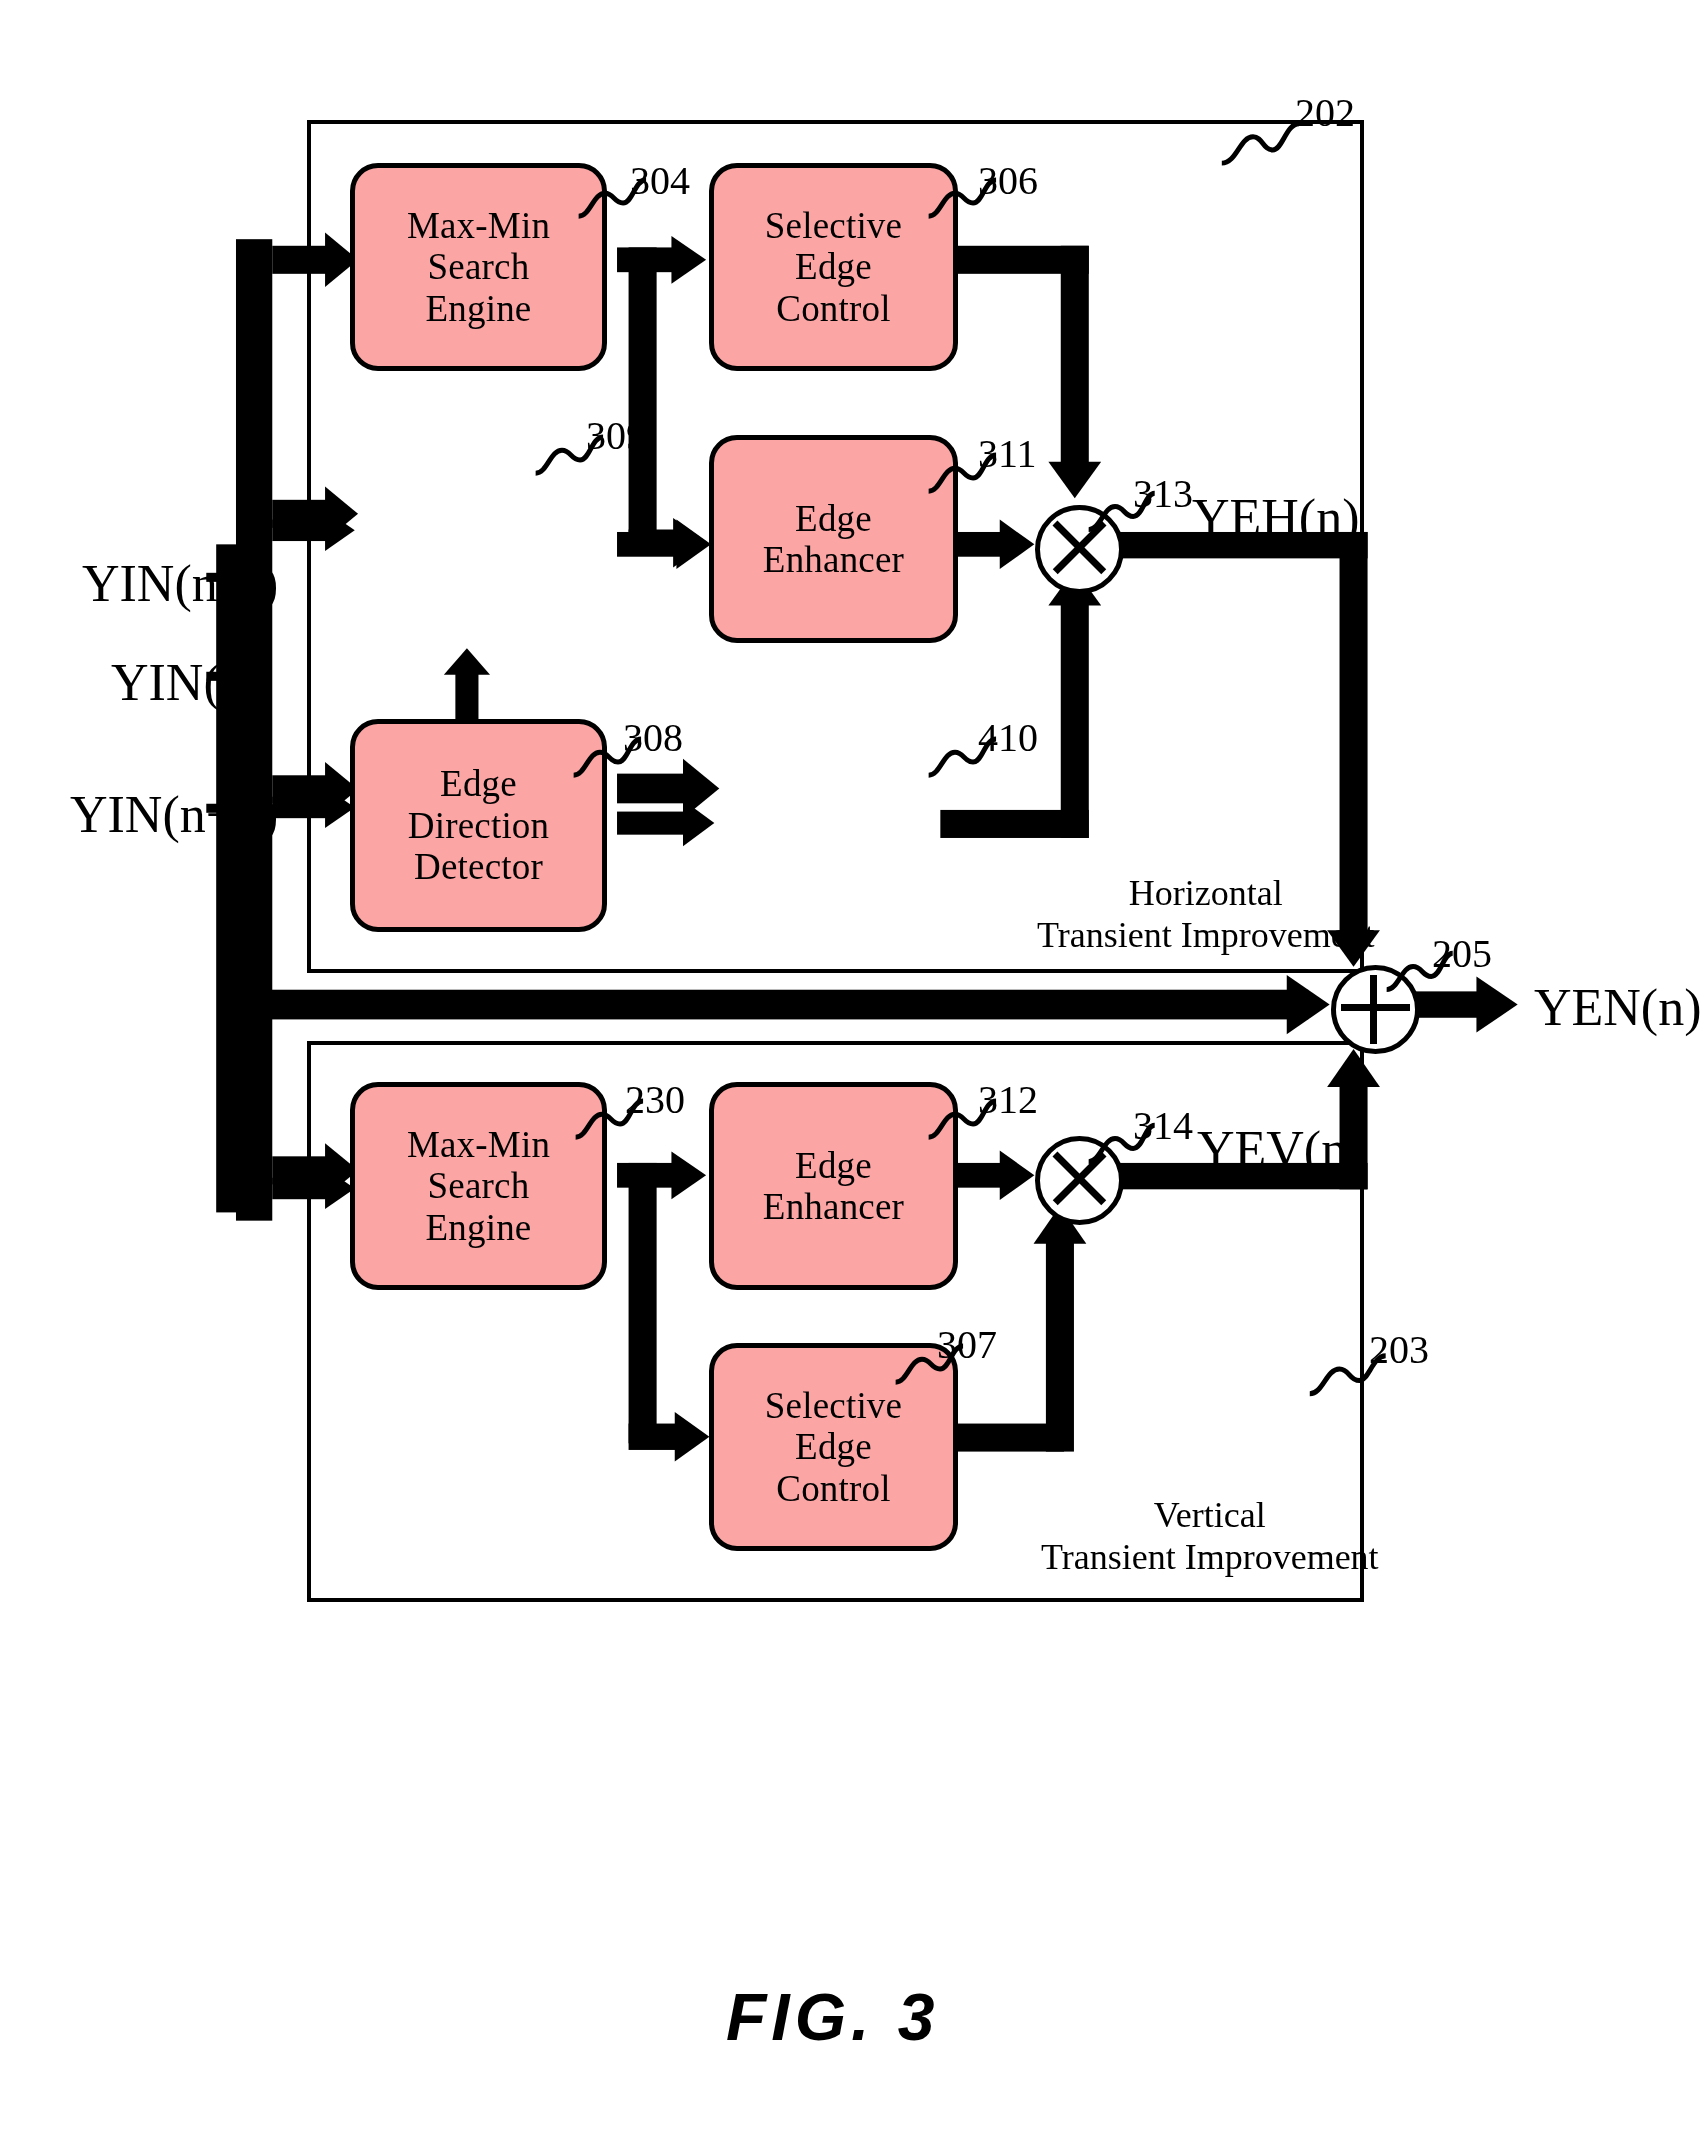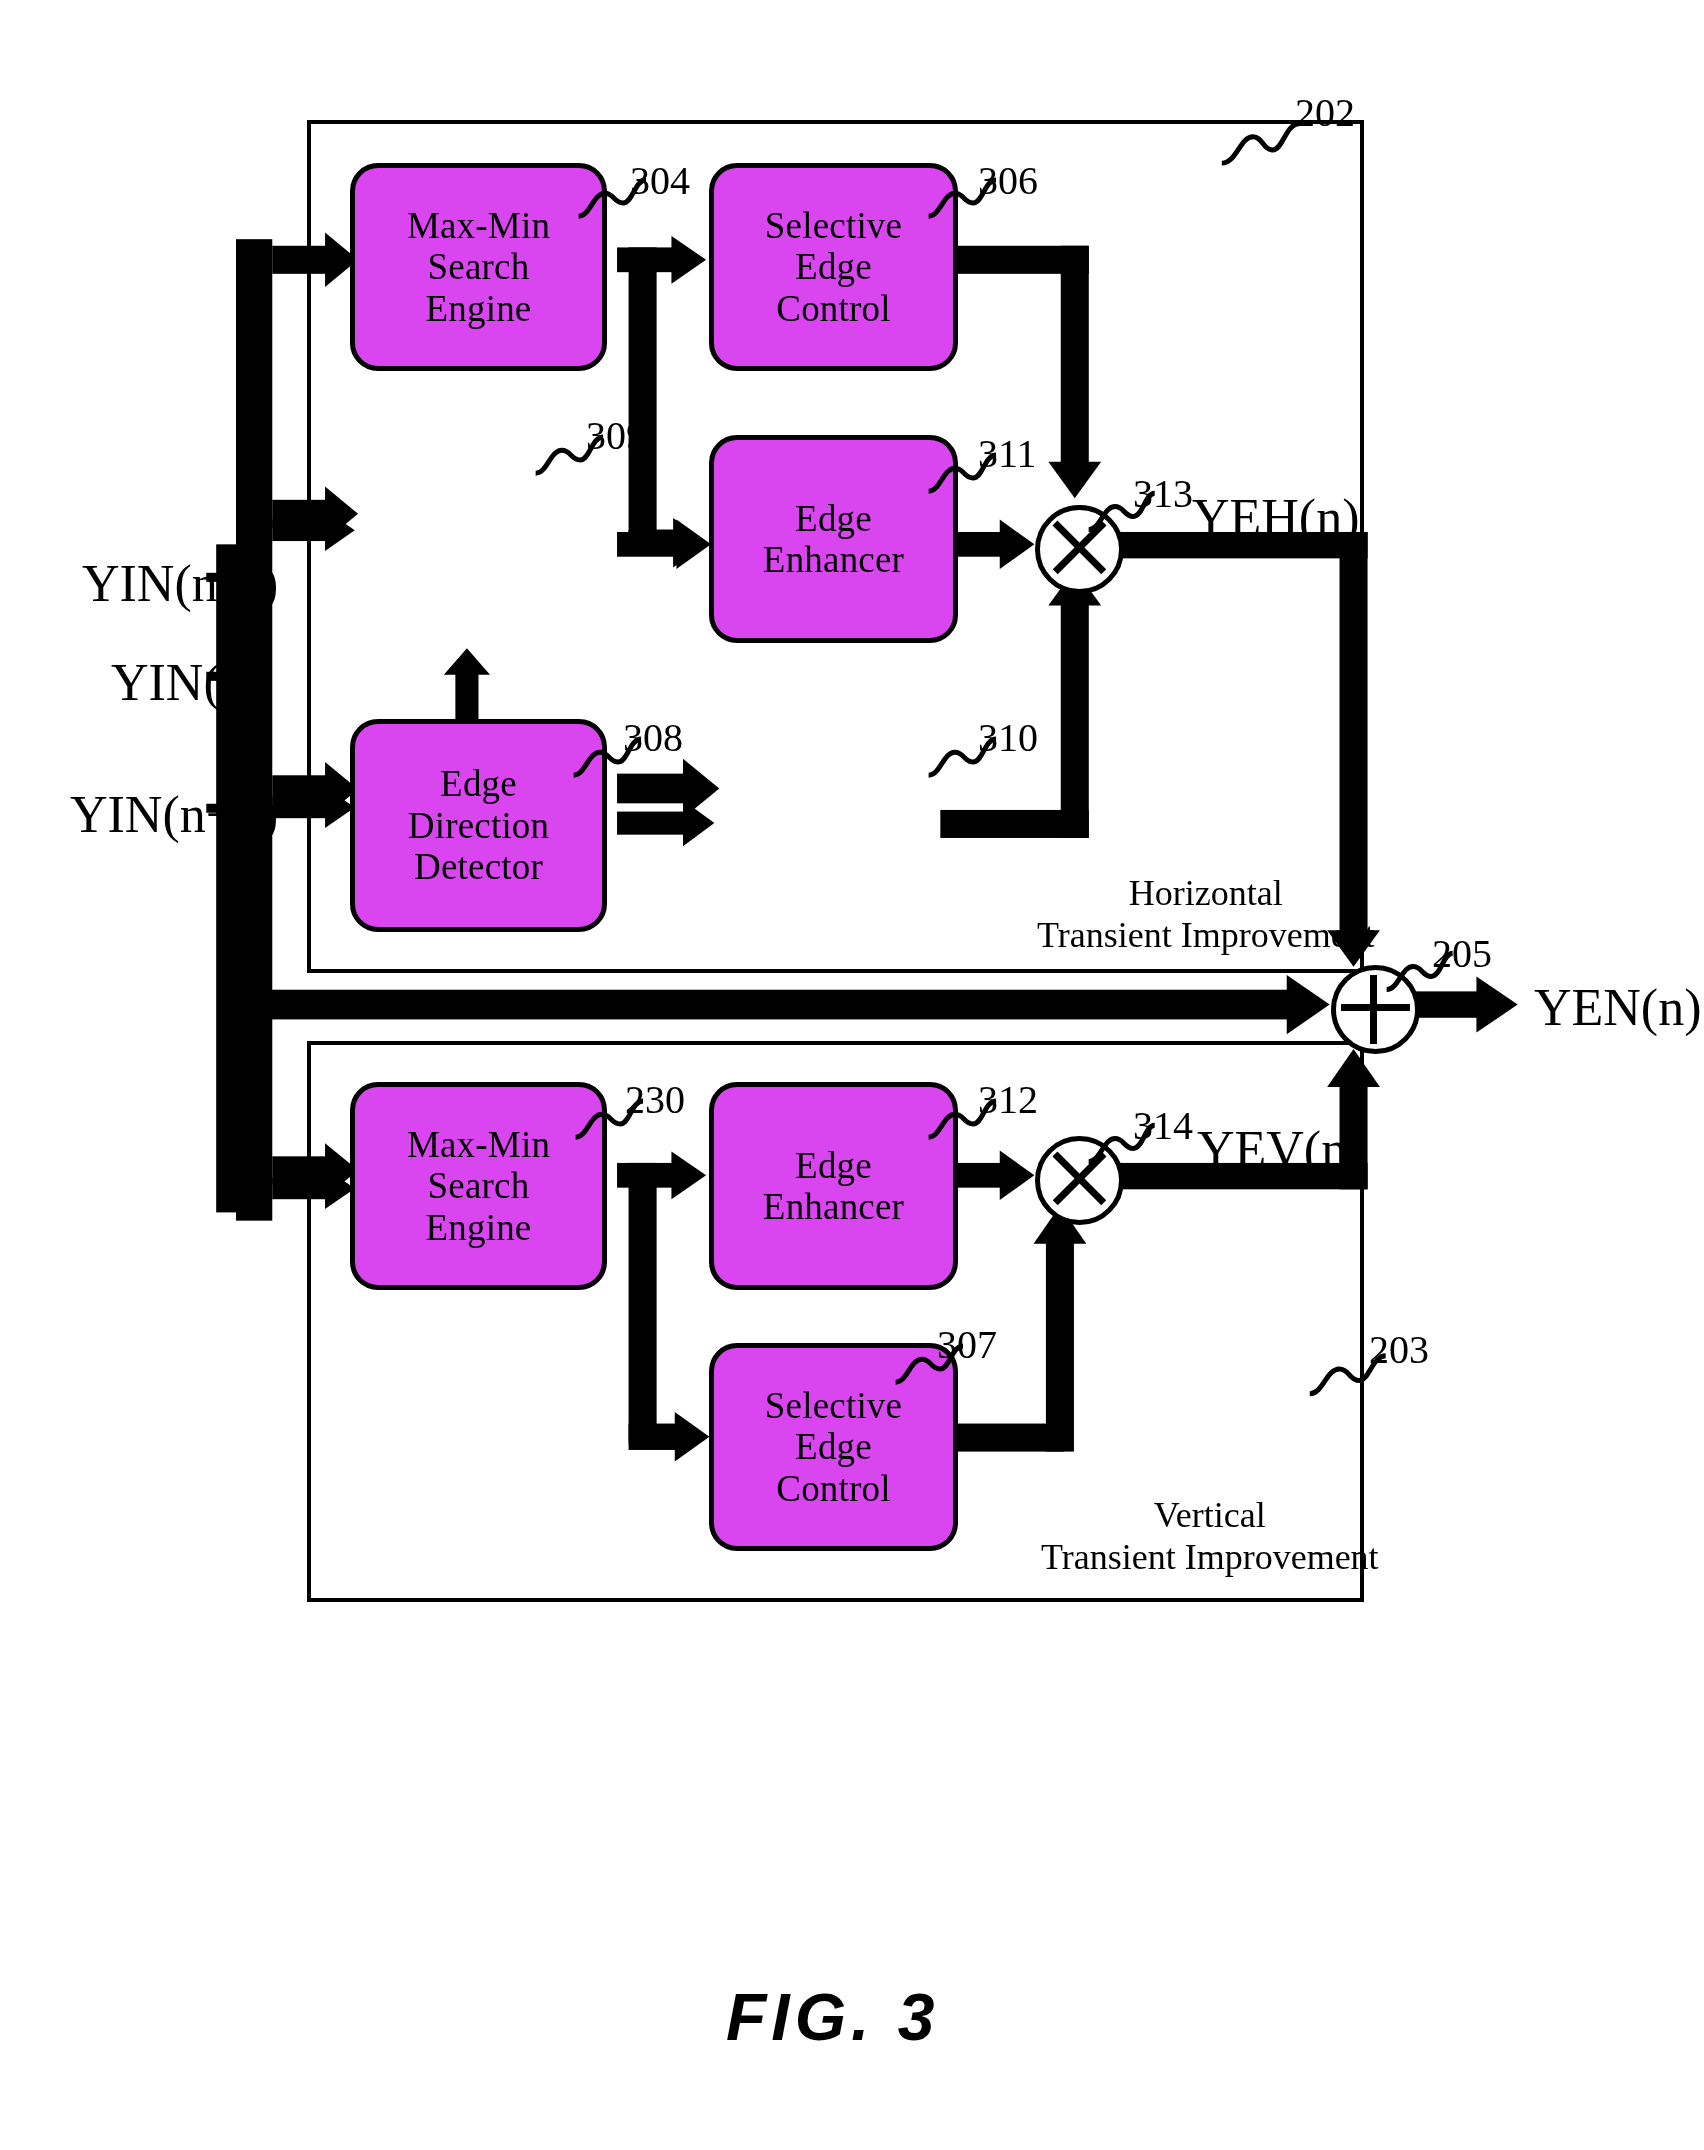--- a/index.html
+++ b/index.html
@@ -1,21 +1,21 @@
 <!DOCTYPE html>
 <html style="font-size:13px"><head>
 <meta charset="utf-8">
 <style>
   html,body{margin:0;padding:0;background:#fff;}
   body{width:1705px;height:2151px;position:relative;
        font-family:"Liberation Serif","DejaVu Serif",serif;color:#000;}
   #stage{position:absolute;left:0;top:0;width:1705px;height:2151px;overflow:hidden;}
   svg#wires{position:absolute;left:0;top:0;width:1705px;height:2151px;}
 
-  .blk{position:absolute;border:5.8px solid #000;border-radius:28px;background:#d946ef;
+  .blk{position:absolute;border:5.8px solid #000;border-radius:28px;background:#fca5a5;
        display:flex;align-items:center;justify-content:center;text-align:center;
        font-size:37px;line-height:1.12;letter-spacing:0.2px;z-index:5;}
   .blk span{display:block;padding:0 5px;}
 
   .group{position:absolute;border:4.1px solid #000;background:transparent;z-index:1;}
 
   .lbl{position:absolute;font-size:52px;white-space:nowrap;z-index:7;}
   .lbl.num{font-size:40px;}
   .grouptitle{position:absolute;font-size:36px;line-height:1.18;text-align:center;
               white-space:nowrap;z-index:7;}
@@ -220,21 +220,21 @@
       <span>Edge</span>
       <span>Direction</span>
       <span>Detector</span>
     </div>
   </div>
   <div class="lbl num" style="left:623px;top:714px;">308</div>
   <svg style="position:absolute;left:572px;top:724px;width:74px;height:58px;z-index:6;" viewBox="0 0 90 70" width="74" height="58">
     <path d="M2,62 C16,62 20,34 34,34 C45,34 45,46 56,46 C68,46 70,18 84,18" stroke="#000" stroke-width="6" fill="none"></path>
   </svg>
 
-  <div class="lbl num" style="left:978px;top:714px;">310</div>
+  <div class="lbl num" style="left:978px;top:714px;">410</div>
   <svg style="position:absolute;left:927px;top:724px;width:74px;height:58px;z-index:6;" viewBox="0 0 90 70" width="74" height="58">
     <path d="M2,62 C16,62 20,34 34,34 C45,34 45,46 56,46 C68,46 70,18 84,18" stroke="#000" stroke-width="6" fill="none"></path>
   </svg>
 
   <div class="blk" style="left:350px;top:1082px;width:247px;height:198px;">
     <div>
       <span>Max-Min</span>
       <span>Search</span>
       <span>Engine</span>
     </div>

